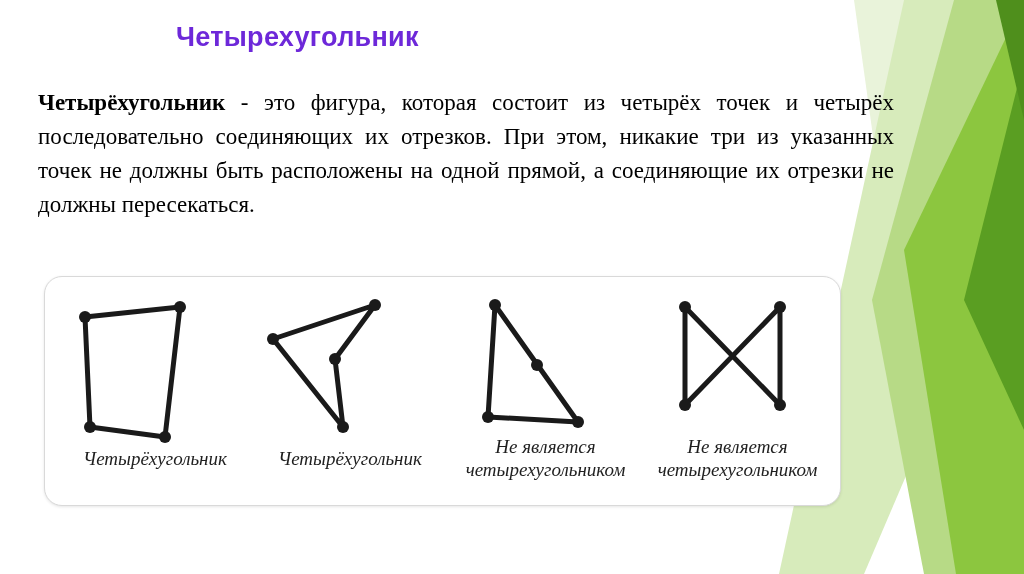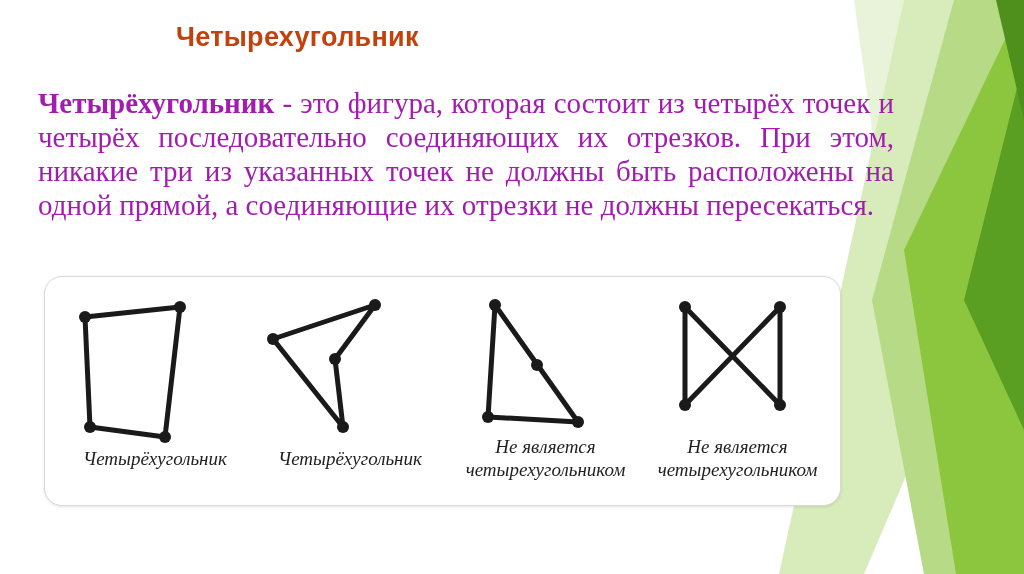--- a/index.html
+++ b/index.html
@@ -34,34 +34,34 @@
   .deco svg { display: block; }
 
   
   .title {
     position: absolute;
     left: 176px;
     top: 22px;
     font-family: "Liberation Sans", sans-serif;
     font-weight: bold;
     font-size: 27px;
-    color: #c2410c;
+    color: #6d28d9;
     letter-spacing: 0.3px;
   }
 
   
   .body-text {
     position: absolute;
     left: 38px;
     top: 86px;
     width: 856px;
     font-family: "Liberation Serif", serif;
-    font-size: 29px;
+    font-size: 23px;
     line-height: 34px;
-    color: #a21caf;
+    color: #000000;
     text-align: justify;
     text-justify: inter-word;
   }
   .body-text b {
     font-weight: bold;
   }
 
   
   .figure-panel {
     position: absolute;

